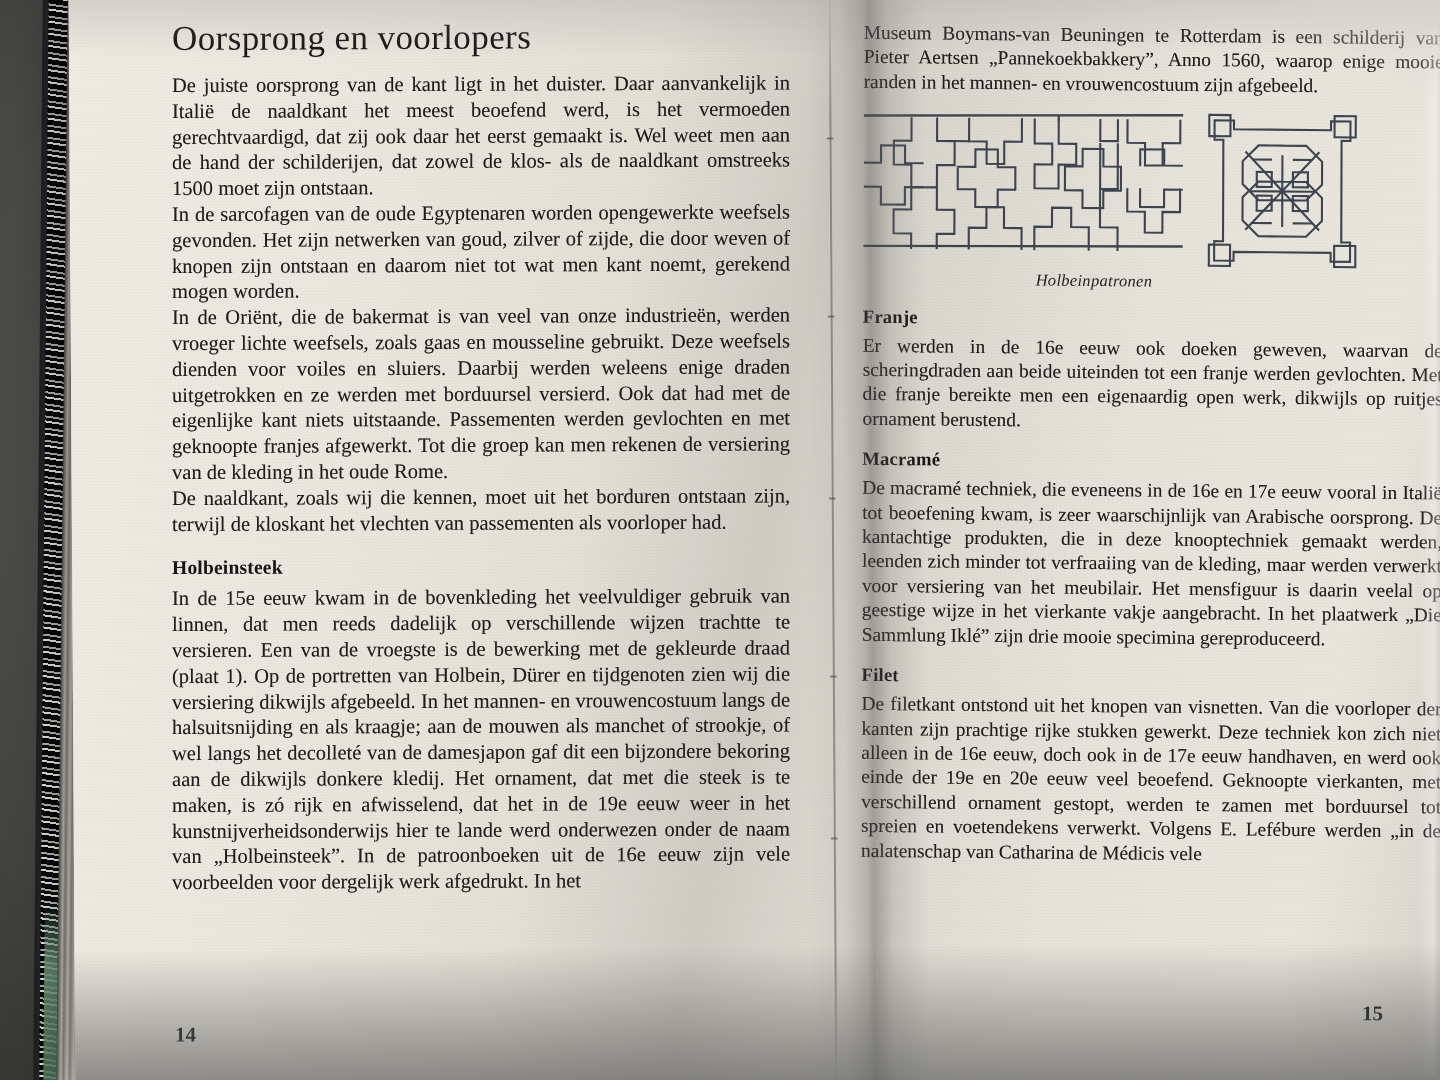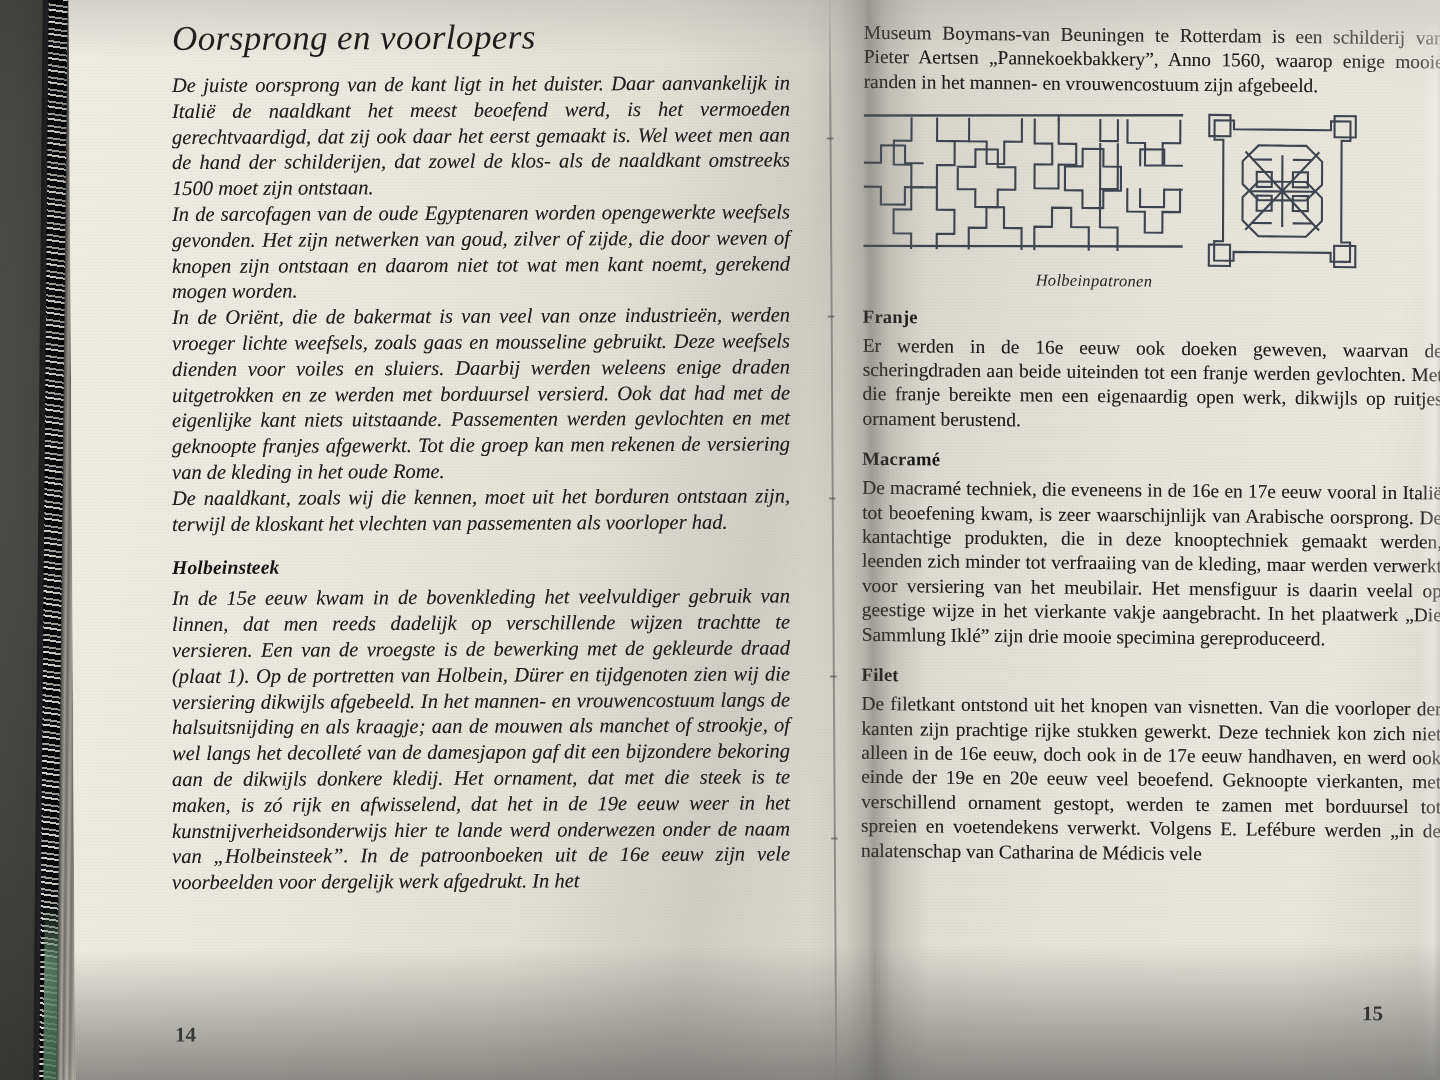--- a/index.html
+++ b/index.html
@@ -125,21 +125,20 @@
   }
 
   
   .page{
     position:absolute;top:0;
     color:#1b1b1b;
   }
   .page-left{
     left:100px;top:30px;width:618px;height:1060px;
     transform:rotate(0.35deg);
-    font-style:italic;
   }
   .page-right{
     left:790px;top:40px;width:580px;height:1050px;
     transform:rotate(0.55deg);
   }
 
   
   .page-left .body{ transform:skewY(-0.25deg); }
   .page-right .body{ transform:skewY(0.35deg); }
 

